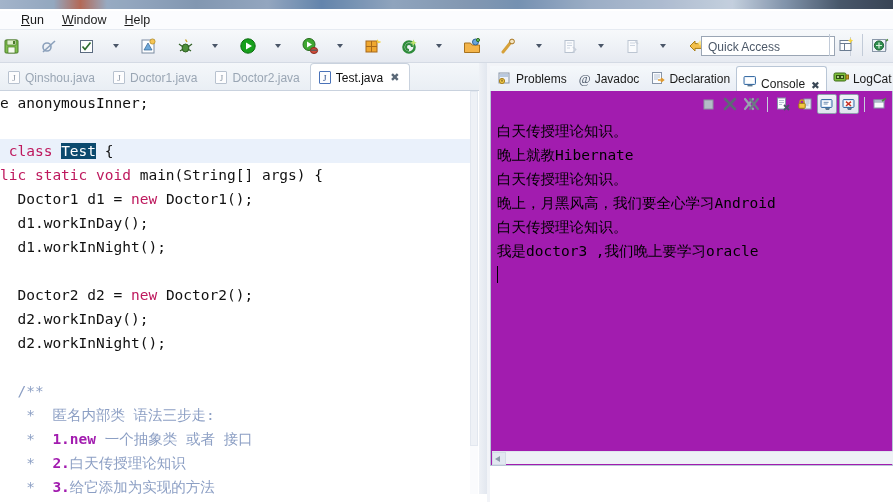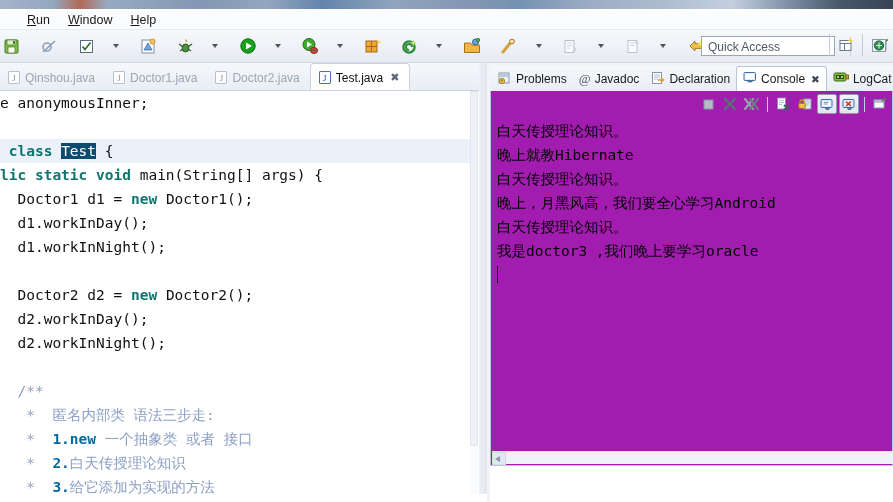--- a/index.html
+++ b/index.html
@@ -31,21 +31,21 @@
     position: absolute; left:0; top: 9px; width: 893px; height: 2px;
     background: #ffffff;
   }
 
   
   .menubar {
     position: absolute; left: 0; top: 11px; width: 893px; height: 19px;
     background: #fbfcfe;
     border-bottom: 1px solid #e6ebf2;
     display: flex; align-items: flex-start;
-    padding-left: 18px;
+    padding-left: 12px;
     font-size: 12.5px; color: #1a1a1a;
   }
   .menu-item {
     padding: 0 9px; height: 19px; line-height: 19px; cursor: default;
     white-space: nowrap;
   }
   .menu-item u { text-decoration: underline; }
 
   
   .toolbar {
@@ -135,24 +135,24 @@
     position: absolute; left: 0; top: 28px; width: 470px; height: 411px;
     background: #ffffff;
     overflow: hidden;
     font-family: "DejaVu Sans Mono", monospace;
     font-size: 14.5px;
     line-height: 24px;
     color: #111111;
   }
   .cline { white-space: pre; height: 24px; padding-left: 0px; }
   .cline.hl { background: #eaf1fb; }
-  .kw   { color: #0f766e; font-weight: bold; }
+  .kw   { color: #be185d; font-weight: normal; }
   .sel  { background: #0c4a6e; color: #ffffff; }
   .cmt  { color: #8c9fc4; }
-  .cmtb { color: #0369a1; font-weight: bold; }
+  .cmtb { color: #a21caf; font-weight: bold; }
 
   .v-scroll {
     position: absolute; right: 9px; top: 28px; width: 8px; height: 411px;
     background: #fafbfd;
   }
   .v-scroll .thumb {
     position: absolute; left: 0; top: 0; width: 8px; height: 355px;
     background: #eef1f6; border: 1px solid #e2e7ef;
   }
   .pane-divider {
@@ -173,20 +173,21 @@
   .ctab {
     height: 24px; display: flex; align-items: center; gap: 4px;
     padding: 0 6px; font-size: 12px; color: #1a1a1a; white-space: nowrap;
   }
   .ctab.active {
     background: #ffffff;
     border: 1px solid #b9c6d6;
     border-bottom: none;
     border-radius: 3px 3px 0 0;
     height: 25px;
+    align-items: flex-end;
   }
   .ctab-close { font-size: 10.5px; color:#3b4856; margin-left:2px;
     font-family:"DejaVu Sans",sans-serif;}
   .console-body {
     position: absolute; left: 0; top: 25px; width: 403px; height: 375px;
     background: #a21caf;
     border: 1px solid #b9c6d6;
     border-top: none;
   }
   .console-toolbar {

